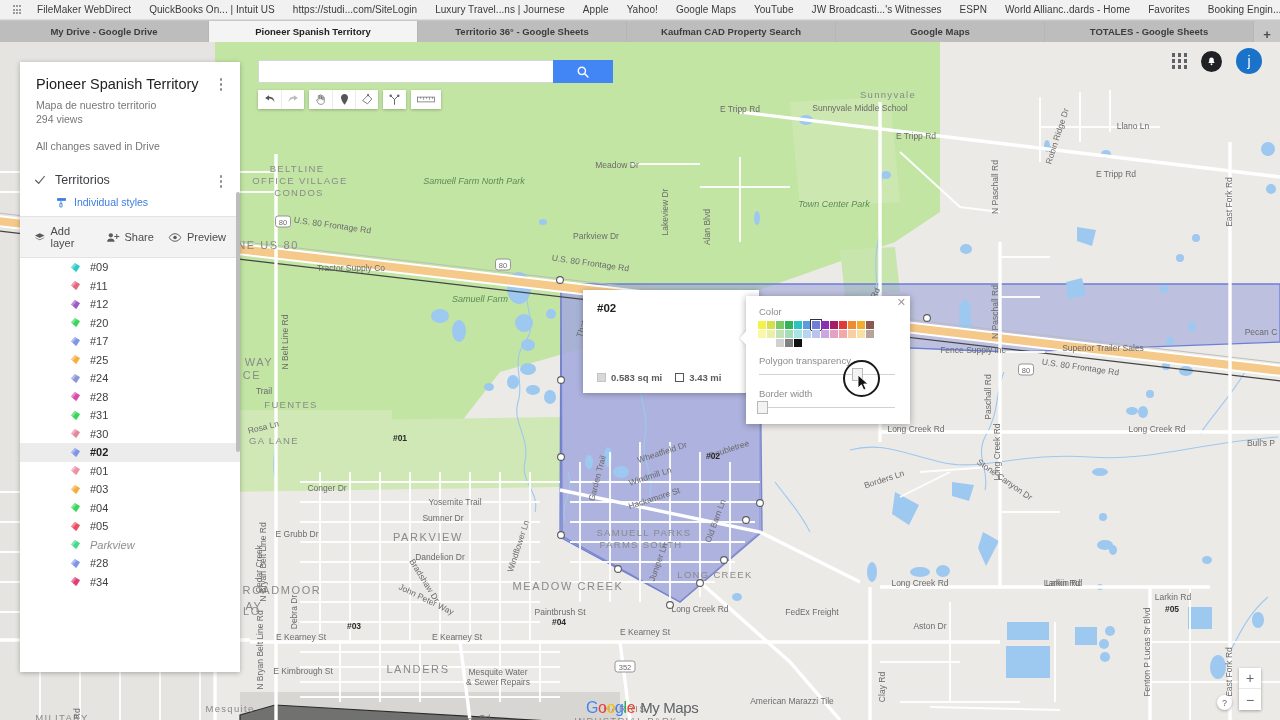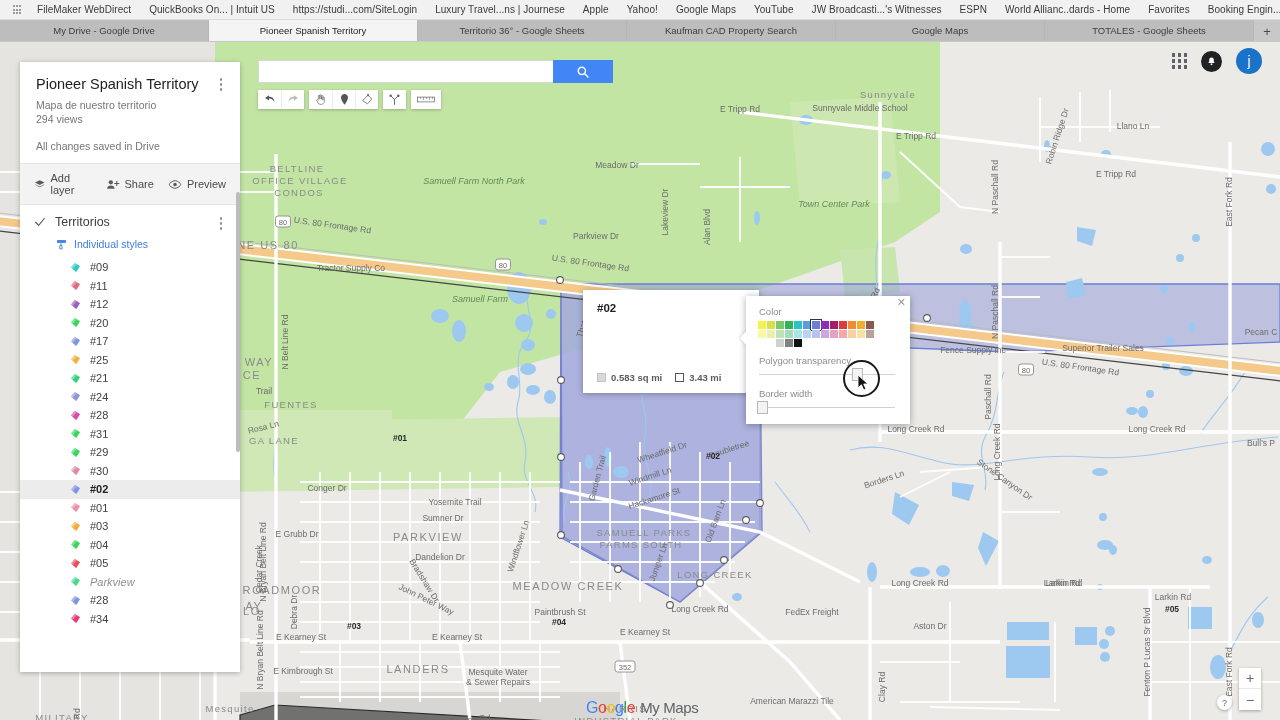--- a/index.html
+++ b/index.html
@@ -22,21 +22,21 @@
   .bm-apps { width:22px; min-width:22px; height:14px; display:flex; align-items:center; justify-content:center; }
   .bm-apps .dots { display:grid; grid-template-columns:repeat(3,2px); grid-template-rows:repeat(3,2px); gap:1.4px; }
   .bm-apps .dots i { width:2px; height:2px; background:#9a9a9a; display:block; }
   .bookmark-item {
     font-size:10px; color:#3a3a3a; padding:0 9px; line-height:20px;
     cursor:default; letter-spacing:0.05px;
   }
 
   #tab-strip {
     position:absolute; left:0; top:20px; width:1280px; height:22px;
-    background:#c8c8c8; display:flex; 
+    background:#c8c8c8; display:flex; align-items:flex-end;font-weight:bold;
   }
   .tab {
     height:21px; flex:1 1 0; min-width:0;
     display:flex; align-items:center; justify-content:center;
     font-size:9.5px; color:#3c3c3c;
     border-right:1px solid #b6b6b6;
     background:#bdbdbd;
     overflow:hidden; white-space:nowrap; text-overflow:ellipsis;
     padding:0 8px;
   }
@@ -634,20 +634,43 @@
     <div id="map-desc">Mapa de nuestro territorio</div>
     <div id="map-views">294 views</div>
     <div id="map-saved">All changes saved in Drive</div>
     <div class="kebab">
         <i></i>
         <i></i>
         <i></i>
       </div>
   </div>
 
+  <div id="layer-block">
+    <div id="layer-row">
+      <span class="checkbox-tick">
+        <svg width="12" height="12" viewBox="0 0 18 18">
+          <path d="M2 9 L7 14 L16 3" fill="none" stroke="#5b5b5b" stroke-width="1.7"></path>
+        </svg>
+      </span>
+      <span id="layer-name">Territorios</span>
+      <span class="kebab" style="position:absolute;right:12px;top:12px;">
+          <i></i>
+          <i></i>
+          <i></i>
+        </span>
+    </div>
+    <div id="individual-styles">
+      <svg width="11" height="11" viewBox="0 0 20 20">
+        <rect x="2" y="2" width="16" height="5" fill="#3d7de0"></rect>
+        <path d="M9 7 v5 M7 12 h4 v6 h-4 z" fill="none" stroke="#3d7de0" stroke-width="1.6"></path>
+      </svg>
+      <span>Individual styles</span>
+    </div>
+  </div>
+
   <div id="panel-actions">
     <div class="pa-btn">
       <svg width="13" height="13" viewBox="0 0 24 24">
         <path d="M12 3 L22 8 L12 13 L2 8 Z" fill="#5b5b5b"></path>
         <path d="M3.2 12 L12 16.3 L20.8 12 L22 12.7 L12 17.8 L2 12.7 Z" fill="#5b5b5b"></path>
       </svg>
       <span>Add layer</span>
     </div>
     <div class="pa-btn">
       <svg width="14" height="13" viewBox="0 0 26 24">
@@ -659,43 +682,20 @@
     </div>
     <div class="pa-btn">
       <svg width="14" height="13" viewBox="0 0 24 24">
         <path d="M12 5C6.5 5 2.6 9.1 1.5 12c1.1 2.9 5 7 10.5 7s9.4-4.1 10.5-7C21.4 9.1 17.5 5 12 5z" fill="none" stroke="#5b5b5b" stroke-width="1.8"></path>
         <circle cx="12" cy="12" r="3.3" fill="#5b5b5b"></circle>
       </svg>
       <span>Preview</span>
     </div>
   </div>
 
-  <div id="layer-block">
-    <div id="layer-row">
-      <span class="checkbox-tick">
-        <svg width="12" height="12" viewBox="0 0 18 18">
-          <path d="M2 9 L7 14 L16 3" fill="none" stroke="#5b5b5b" stroke-width="1.7"></path>
-        </svg>
-      </span>
-      <span id="layer-name">Territorios</span>
-      <span class="kebab" style="position:absolute;right:12px;top:12px;">
-          <i></i>
-          <i></i>
-          <i></i>
-        </span>
-    </div>
-    <div id="individual-styles">
-      <svg width="11" height="11" viewBox="0 0 20 20">
-        <rect x="2" y="2" width="16" height="5" fill="#3d7de0"></rect>
-        <path d="M9 7 v5 M7 12 h4 v6 h-4 z" fill="none" stroke="#3d7de0" stroke-width="1.6"></path>
-      </svg>
-      <span>Individual styles</span>
-    </div>
-  </div>
-
   <div id="feature-list">
       <div class="feature-item">
         <svg class="fmarker" viewBox="0 0 16 16">
           <path d="M2 8 L7 2 L14 6 L9 14 Z" fill="#2ecac6" stroke="#2ecac6" stroke-width="1"></path>
           <path d="M2 8 L7 2 L9 4 L4 10 Z" fill="#ffffff" fill-opacity="0.35"></path>
         </svg>
         <span>#09</span>
       </div>
       <div class="feature-item">
         <svg class="fmarker" viewBox="0 0 16 16">
@@ -727,52 +727,38 @@
       </div>
       <div class="feature-item">
         <svg class="fmarker" viewBox="0 0 16 16">
           <path d="M2 8 L7 2 L14 6 L9 14 Z" fill="#f3b13c" stroke="#f3b13c" stroke-width="1"></path>
           <path d="M2 8 L7 2 L9 4 L4 10 Z" fill="#ffffff" fill-opacity="0.35"></path>
         </svg>
         <span>#25</span>
       </div>
       <div class="feature-item">
         <svg class="fmarker" viewBox="0 0 16 16">
-          <path d="M2 8 L7 2 L14 6 L9 14 Z" fill="#33d17a" stroke="#33d17a" stroke-width="1"></path>
-          <path d="M2 8 L7 2 L9 4 L4 10 Z" fill="#ffffff" fill-opacity="0.35"></path>
-        </svg>
-        <span>#21</span>
-      </div>
-      <div class="feature-item">
-        <svg class="fmarker" viewBox="0 0 16 16">
           <path d="M2 8 L7 2 L14 6 L9 14 Z" fill="#8a96d8" stroke="#8a96d8" stroke-width="1"></path>
           <path d="M2 8 L7 2 L9 4 L4 10 Z" fill="#ffffff" fill-opacity="0.35"></path>
         </svg>
         <span>#24</span>
       </div>
       <div class="feature-item">
         <svg class="fmarker" viewBox="0 0 16 16">
           <path d="M2 8 L7 2 L14 6 L9 14 Z" fill="#d64bab" stroke="#d64bab" stroke-width="1"></path>
           <path d="M2 8 L7 2 L9 4 L4 10 Z" fill="#ffffff" fill-opacity="0.35"></path>
         </svg>
         <span>#28</span>
       </div>
       <div class="feature-item">
         <svg class="fmarker" viewBox="0 0 16 16">
           <path d="M2 8 L7 2 L14 6 L9 14 Z" fill="#39d65c" stroke="#39d65c" stroke-width="1"></path>
           <path d="M2 8 L7 2 L9 4 L4 10 Z" fill="#ffffff" fill-opacity="0.35"></path>
         </svg>
         <span>#31</span>
-      </div>
-      <div class="feature-item">
-        <svg class="fmarker" viewBox="0 0 16 16">
-          <path d="M2 8 L7 2 L14 6 L9 14 Z" fill="#39d65c" stroke="#39d65c" stroke-width="1"></path>
-          <path d="M2 8 L7 2 L9 4 L4 10 Z" fill="#ffffff" fill-opacity="0.35"></path>
-        </svg>
-        <span>#29</span>
       </div>
       <div class="feature-item">
         <svg class="fmarker" viewBox="0 0 16 16">
           <path d="M2 8 L7 2 L14 6 L9 14 Z" fill="#e6879d" stroke="#e6879d" stroke-width="1"></path>
           <path d="M2 8 L7 2 L9 4 L4 10 Z" fill="#ffffff" fill-opacity="0.35"></path>
         </svg>
         <span>#30</span>
       </div>
       <div class="feature-item selected">
         <svg class="fmarker" viewBox="0 0 16 16">

